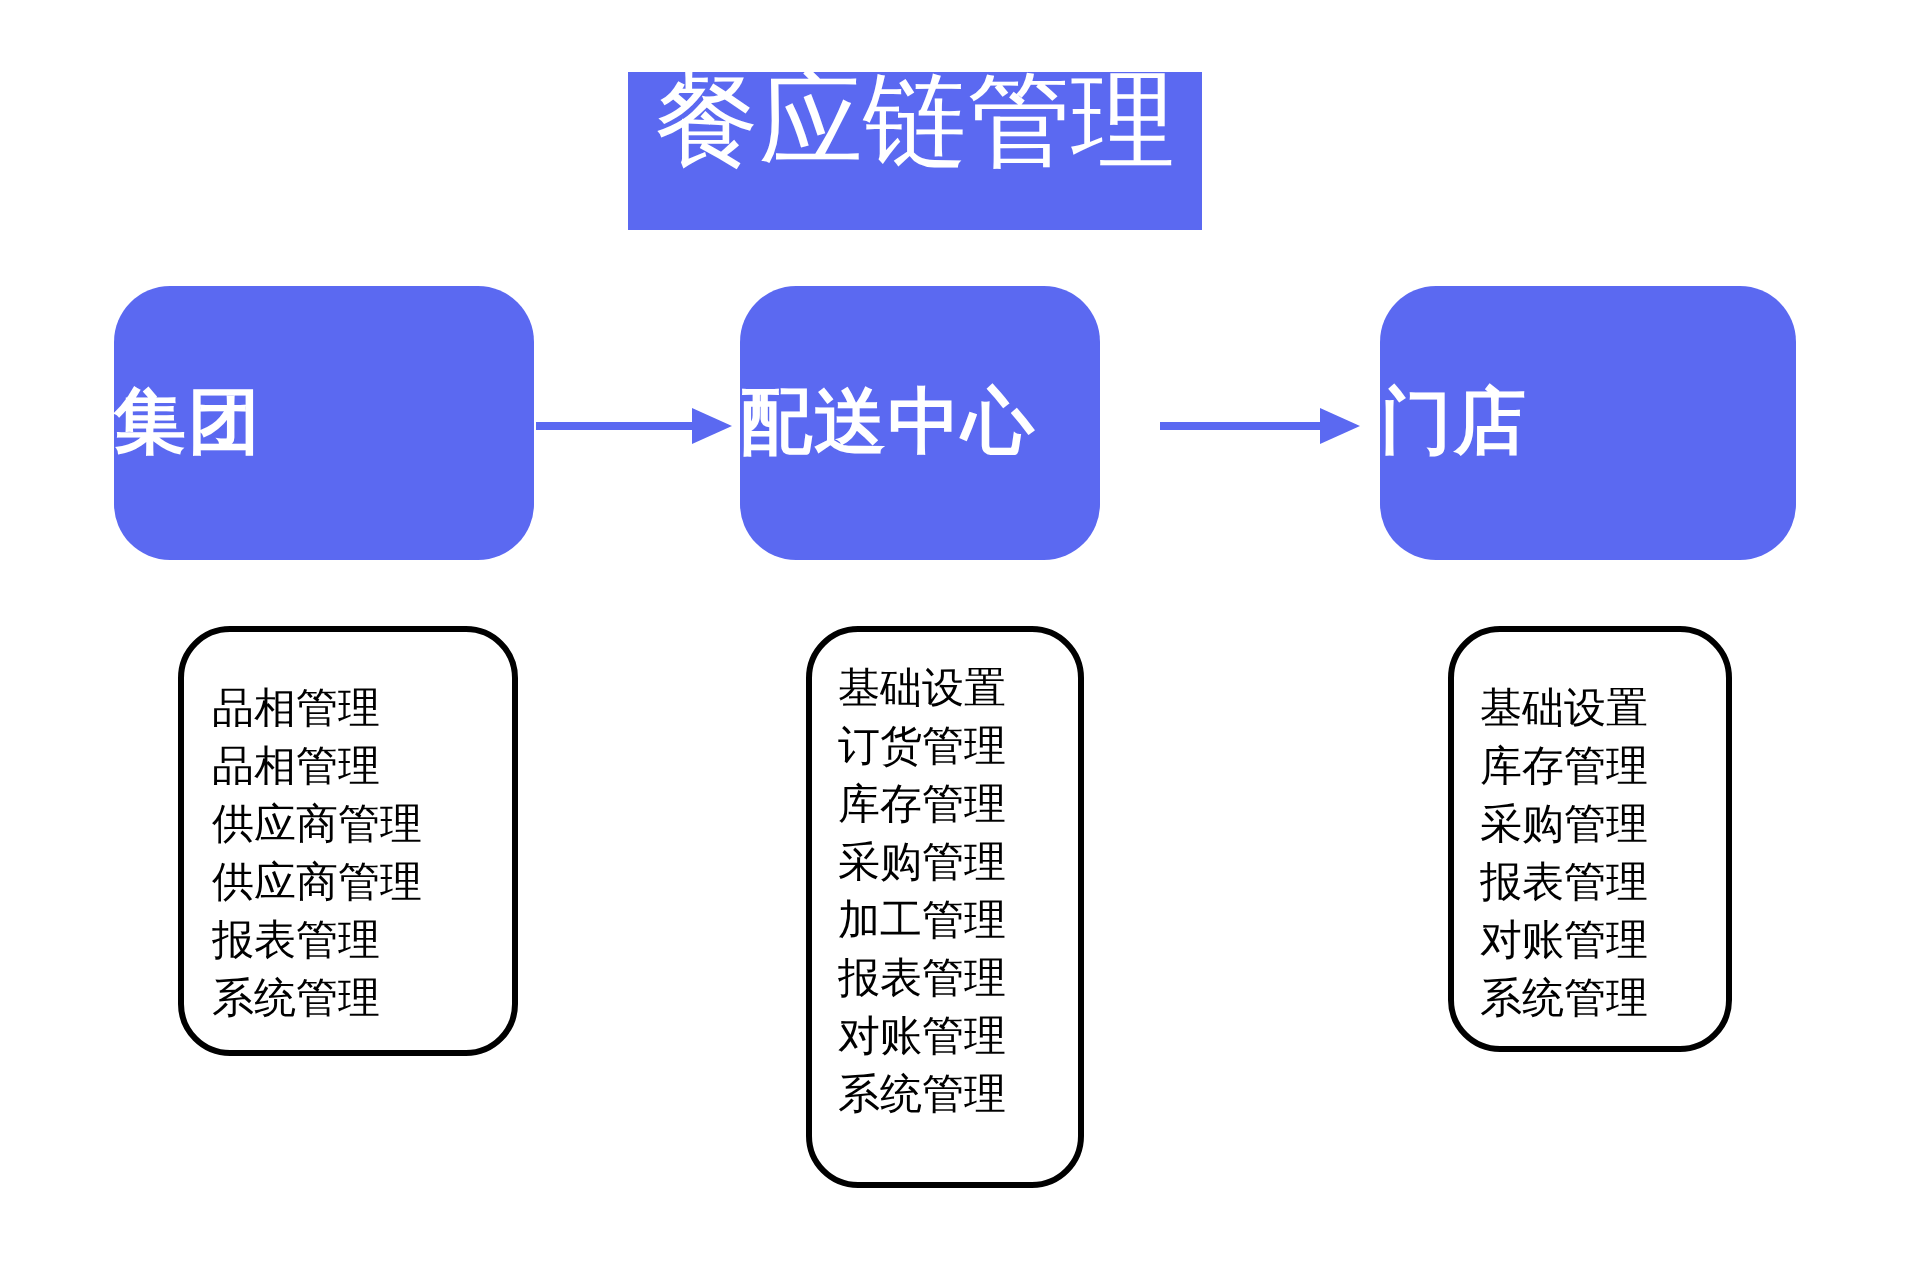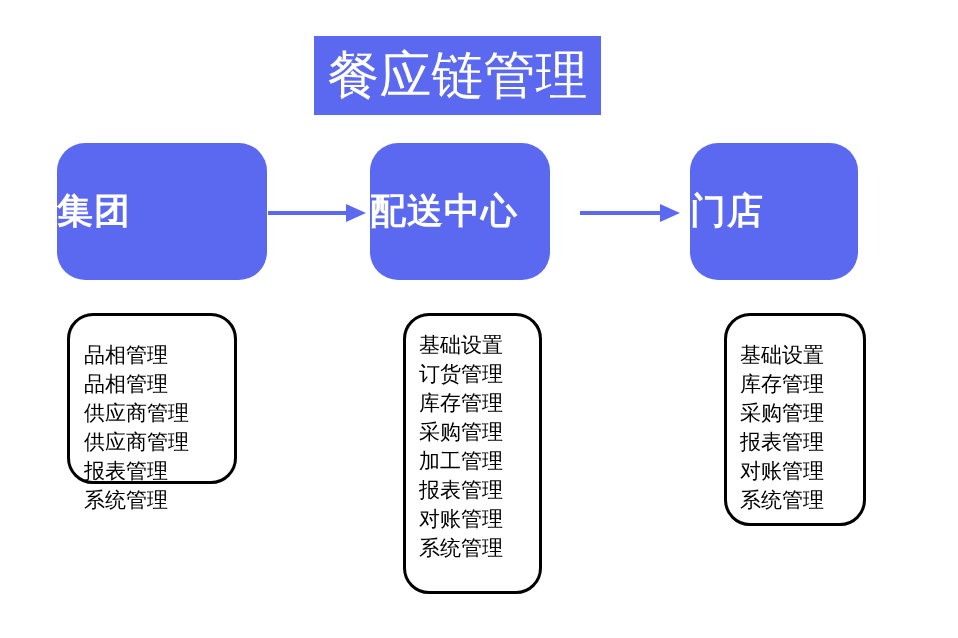--- a/index.html
+++ b/index.html
@@ -16,21 +16,20 @@
     overflow: hidden;
   }
   .title-box {
     position: absolute;
     left: 314px;
     top: 36px;
     width: 287px;
     height: 79px;
     background: #5B69F1;
     display: flex;
-    align-items: center;
     justify-content: center;
   }
   .title-box .title-text {
     font-family: "Liberation Serif", "DejaVu Serif", serif;
     font-size: 52px;
     font-weight: normal;
     color: #ffffff;
     white-space: nowrap;
     line-height: 1;
   }
@@ -46,21 +45,21 @@
   }
   .node .node-label {
     font-size: 36px;
     font-weight: bold;
     color: #ffffff;
     letter-spacing: 1px;
     white-space: nowrap;
   }
   .node-1 { left: 57px;  width: 210px; }
   .node-2 { left: 370px; width: 180px; }
-  .node-3 { left: 690px; width: 168px; border-radius: 28px; }
+  .node-3 { left: 690px; width: 208px; border-radius: 28px; }
 
   .arrow-layer {
     position: absolute;
     left: 0;
     top: 0;
     width: 958px;
     height: 638px;
     pointer-events: none;
   }
 
@@ -72,21 +71,21 @@
     border-radius: 26px;
     box-sizing: border-box;
     font-size: 21px;
     color: #000000;
   }
   .module-list .list-item {
     height: 29px;
     line-height: 29px;
     white-space: nowrap;
   }
-  .list-1 { left: 67px;  width: 170px; height: 171px; padding: 24px 0 0 14px; }
+  .list-1 { left: 89px;  width: 170px; height: 215px; padding: 24px 0 0 14px; }
   .list-2 { left: 403px; width: 139px; height: 281px; padding: 14px 0 0 13px; }
   .list-3 { left: 724px; width: 142px; height: 213px; padding: 24px 0 0 13px; }
 </style>
 </head>
 <body>
 
 <div class="canvas">
 
   <div class="title-box">
     <span class="title-text">餐应链管理</span>

